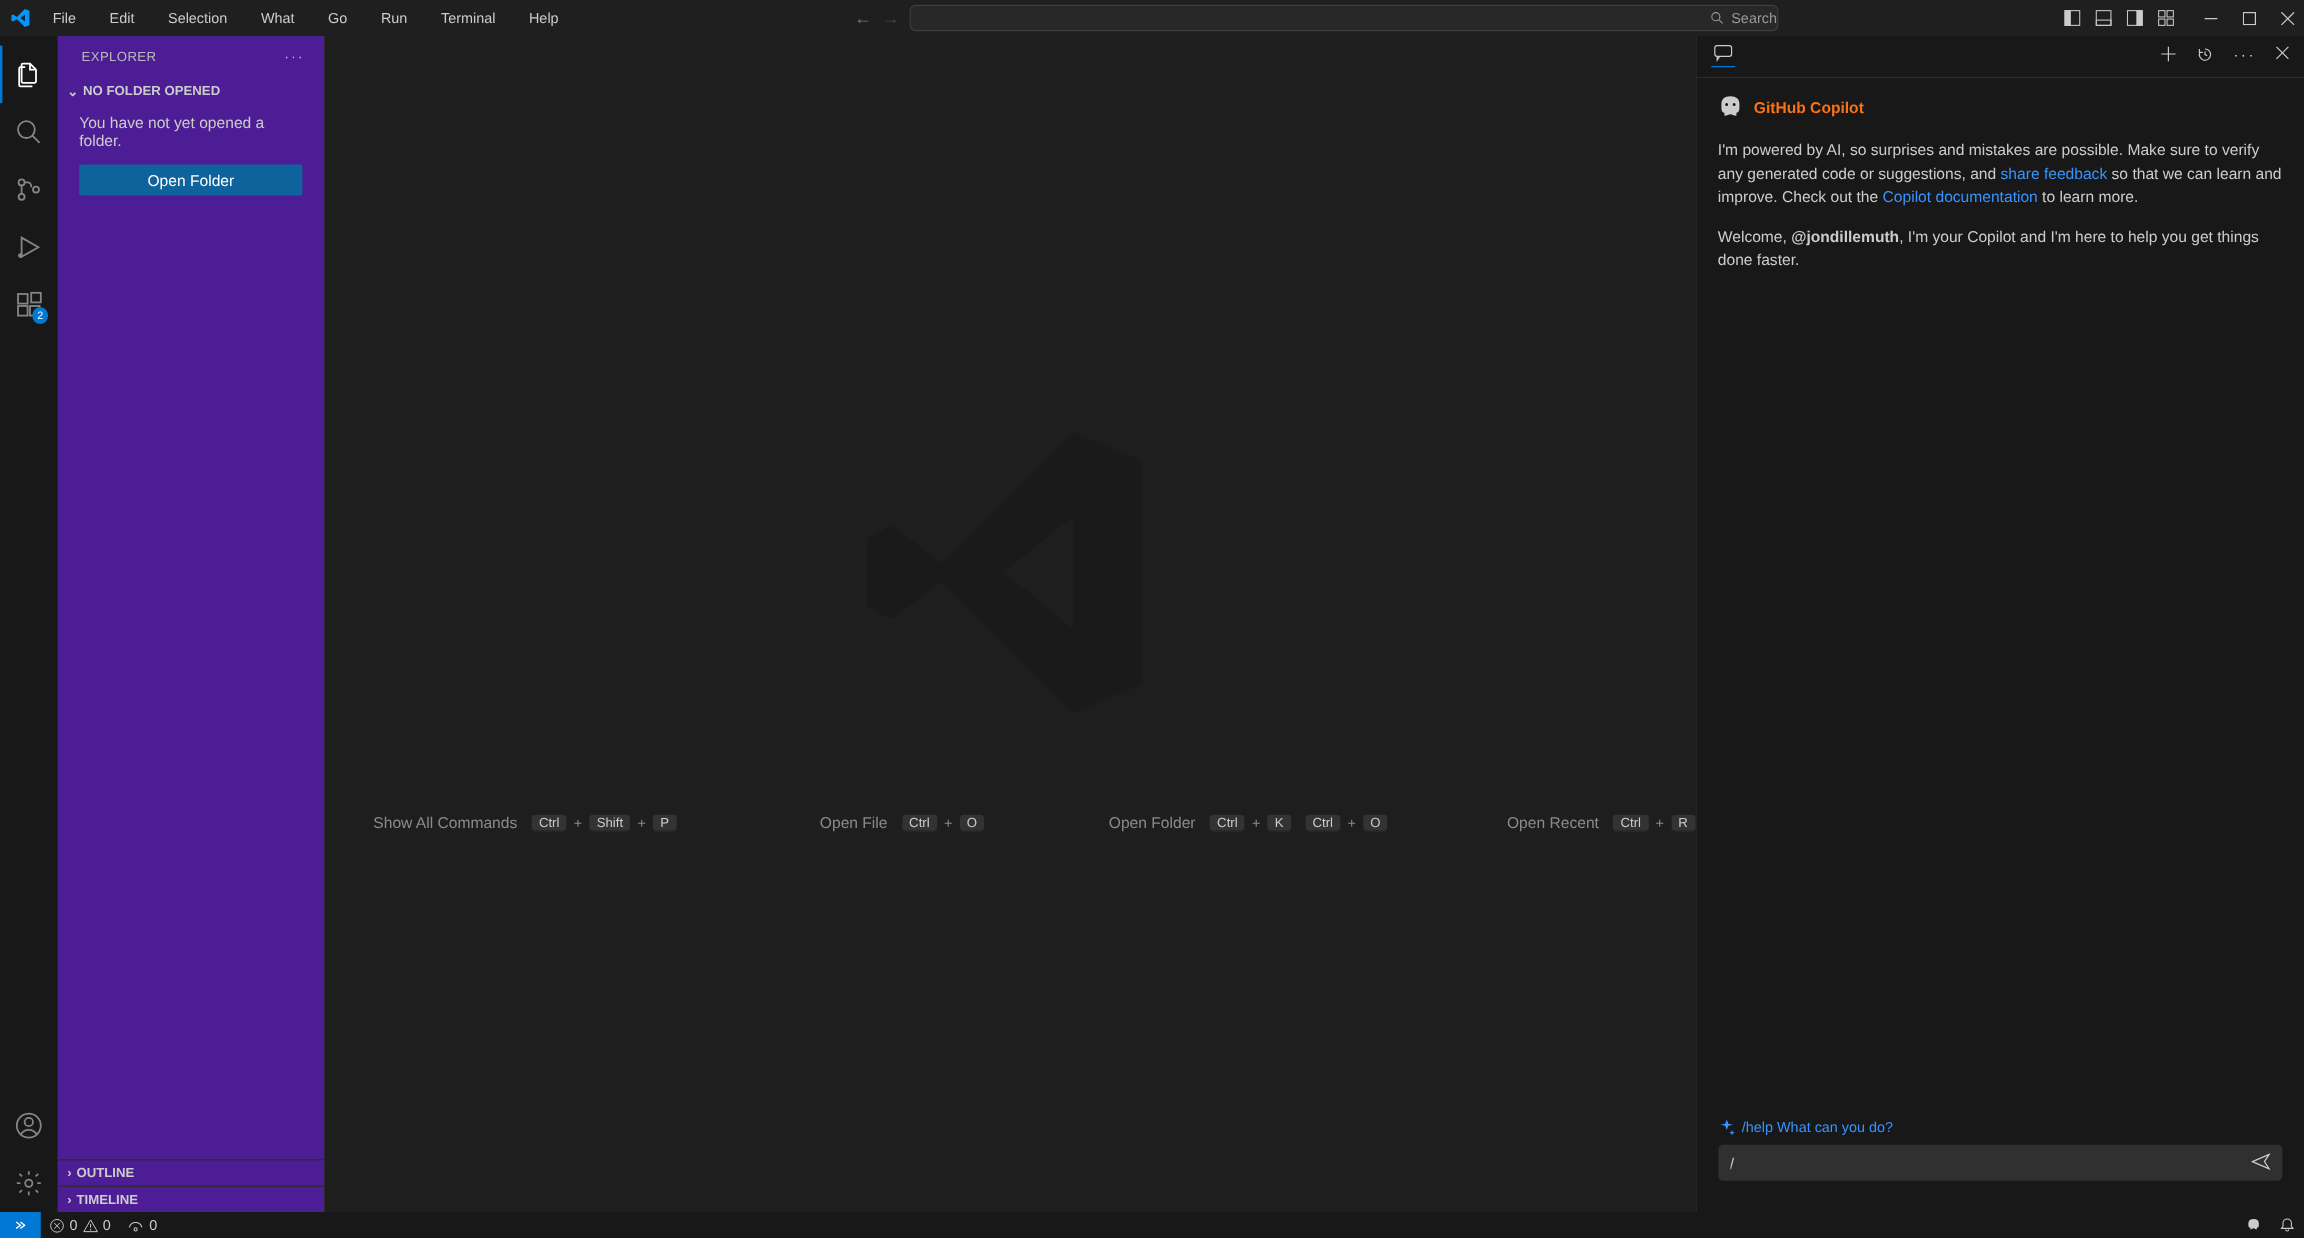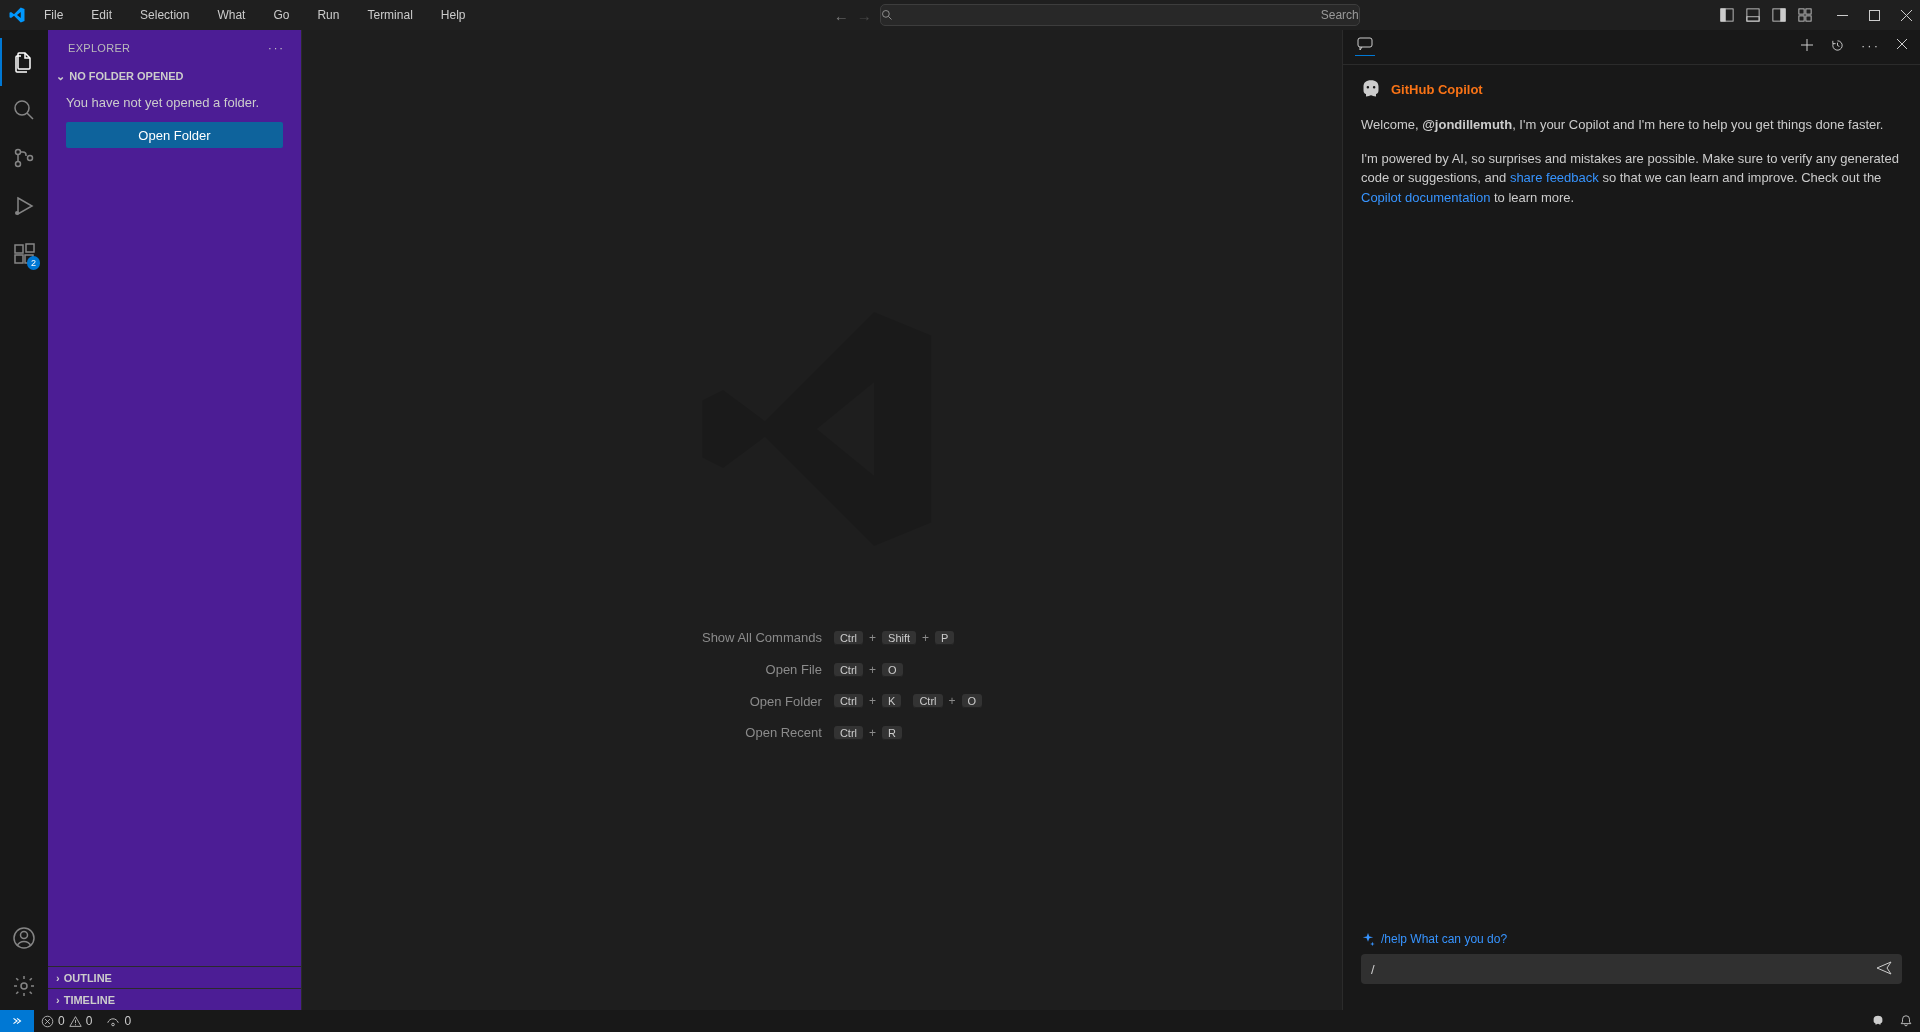--- a/index.html
+++ b/index.html
@@ -6,21 +6,21 @@
 body { width: 1920px; height: 1032px; background: #1e1e1e; color: #cccccc; font-size: 13px; overflow: hidden; display: flex; flex-direction: column; }
 
 
 .titlebar { height: 30px; background: #1f1f1f; display: flex; align-items: center; padding: 0 8px; }
 .titlebar .vsicon { width: 18px; height: 18px; margin-right: 10px; }
 .titlebar .menus { display: flex; gap: 12px; }
 .titlebar .menu-item { padding: 4px 8px; color: #cccccc; cursor: pointer; font-size: 12px; }
 .titlebar .center { flex: 1; display: flex; justify-content: center; align-items: center; gap: 8px; }
 .titlebar .nav-arrows { display: flex; gap: 8px; color: #7a7a7a; }
 .titlebar .nav-arrows span { cursor: pointer; font-size: 15px; }
-.titlebar .search-box { width: 480px; height: 22px; background: #282828; border: 1px solid #3d3d3d; border-radius: 5px; display: flex; align-items: center; justify-content: space-between; color: #999; font-size: 12px; gap: 6px; }
+.titlebar .search-box { width: 724px; height: 22px; background: #282828; border: 1px solid #3d3d3d; border-radius: 5px; display: flex; align-items: center; justify-content: flex-end; color: #999; font-size: 12px; gap: 6px; }
 .titlebar .right-ctrls { display: flex; align-items: center; gap: 14px; color: #cccccc; }
 .titlebar .layout-icons { display: flex; gap: 12px; }
 .titlebar .layout-icons svg, .titlebar .window-ctrls svg { stroke: #cccccc; }
 .titlebar .window-ctrls { display: flex; gap: 20px; margin-left: 10px; }
 .titlebar .window-ctrls .wc { width: 12px; height: 12px; cursor: pointer; display: flex; align-items: center; justify-content: center; }
 
 
 .main { flex: 1; display: flex; overflow: hidden; }
 
 
@@ -40,21 +40,21 @@
 .sidebar-section-head .chev { font-size: 11px; }
 .sidebar-body { padding: 8px 18px; display: flex; flex-direction: column; gap: 12px; }
 .sidebar-body .desc { font-size: 13px; color: #cccccc; }
 .sidebar-body .btn-primary { background: #0e639c; color: #fff; border: none; height: 26px; border-radius: 2px; cursor: pointer; font-size: 13px; }
 .sidebar-bottom { margin-top: auto; }
 .sidebar-bottom .sidebar-section-head { border-top: 1px solid #2b2b2b; }
 
 
 .editor { flex: 1; background: #1e1e1e; display: flex; flex-direction: column; align-items: center; justify-content: center; position: relative; }
 .editor .watermark-logo { width: 260px; height: 260px; opacity: 0.12; margin-bottom: 30px; }
-.editor .shortcut-list { display: flex; flex-direction: column; gap: 16px; margin-top: 41px; }
+.editor .shortcut-list { display: flex; flex-direction: row; gap: 16px; margin-top: 41px; }
 .editor .shortcut-row { display: flex; align-items: center; gap: 12px; }
 .editor .shortcut-label { width: 160px; text-align: right; color: #8b8b8b; font-size: 13px; line-height: 1.2; }
 .editor .shortcut-keys { display: flex; align-items: flex-start; gap: 6px; color: #8b8b8b; font-size: 12px; }
 .editor .key { background: #333333; border-radius: 3px; padding: 1px 6px; font-size: 11px; color: #cccccc; box-shadow: inset 0 -1px 0 #222; }
 .editor .plus { color: #8b8b8b; }
 
 
 .copilot { width: 578px; background: #181818; border-left: 1px solid #2b2b2b; display: flex; flex-direction: column; }
 .copilot-topbar { height: 35px; display: flex; align-items: center; padding: 0 12px; justify-content: space-between; border-bottom: 1px solid #2b2b2b; }
 .copilot-topbar .tabicon { width: 20px; height: 18px; border-bottom: 1px solid #0078d4; padding-bottom: 6px; display: flex; align-items: center; justify-content: center; }
@@ -303,24 +303,24 @@
       </div>
     </div>
     <div class="copilot-body">
       <div class="copilot-title">
         <svg class="cp-icon" viewBox="0 0 16 16">
             <path fill="#ccc" d="M8 1C4 1 2 3 2 6v3c0 2 1 3 2 3l-0 2c2 0 3-1 4-1s2 1 4 1l0-2c1 0 2-1 2-3V6c0-3-2-5-6-5zM5.5 7.5a1 1 0 1 1 0-2 1 1 0 0 1 0 2zm5 0a1 1 0 1 1 0-2 1 1 0 0 1 0 2z"></path>
           </svg>
         <span class="name">GitHub Copilot</span>
       </div>
       <p class="copilot-welcome">
-        <span>Welcome, </span><span class="user">@jondillemuth</span><span>, I'm your Copilot and I'm here to help you get things done faster.</span>
+        <span>I'm powered by AI, so surprises and mistakes are possible. Make sure to verify any generated code or suggestions, and </span><a>share feedback</a><span> so that we can learn and improve. Check out the </span><a>Copilot documentation</a><span> to learn more.</span>
       </p>
       <p class="copilot-welcome">
-        <span>I'm powered by AI, so surprises and mistakes are possible. Make sure to verify any generated code or suggestions, and </span><a>share feedback</a><span> so that we can learn and improve. Check out the </span><a>Copilot documentation</a><span> to learn more.</span>
+        <span>Welcome, </span><span class="user">@jondillemuth</span><span>, I'm your Copilot and I'm here to help you get things done faster.</span>
       </p>
       <div class="copilot-footer">
         <div class="copilot-hint">
           <svg width="14" height="14" viewBox="0 0 16 16">
               <path fill="#3794ff" d="M8 1l1.5 4L14 6l-4.5 1L8 11 6.5 7 2 6l4.5-1L8 1zM13 11l.7 2 2 .7-2 .7L13 16l-.7-1.6-2-.7 2-.7L13 11z"></path>
             </svg>
           <span>/help What can you do?</span>
         </div>
         <div class="copilot-input">
           <input type="text" value="/" style="">

